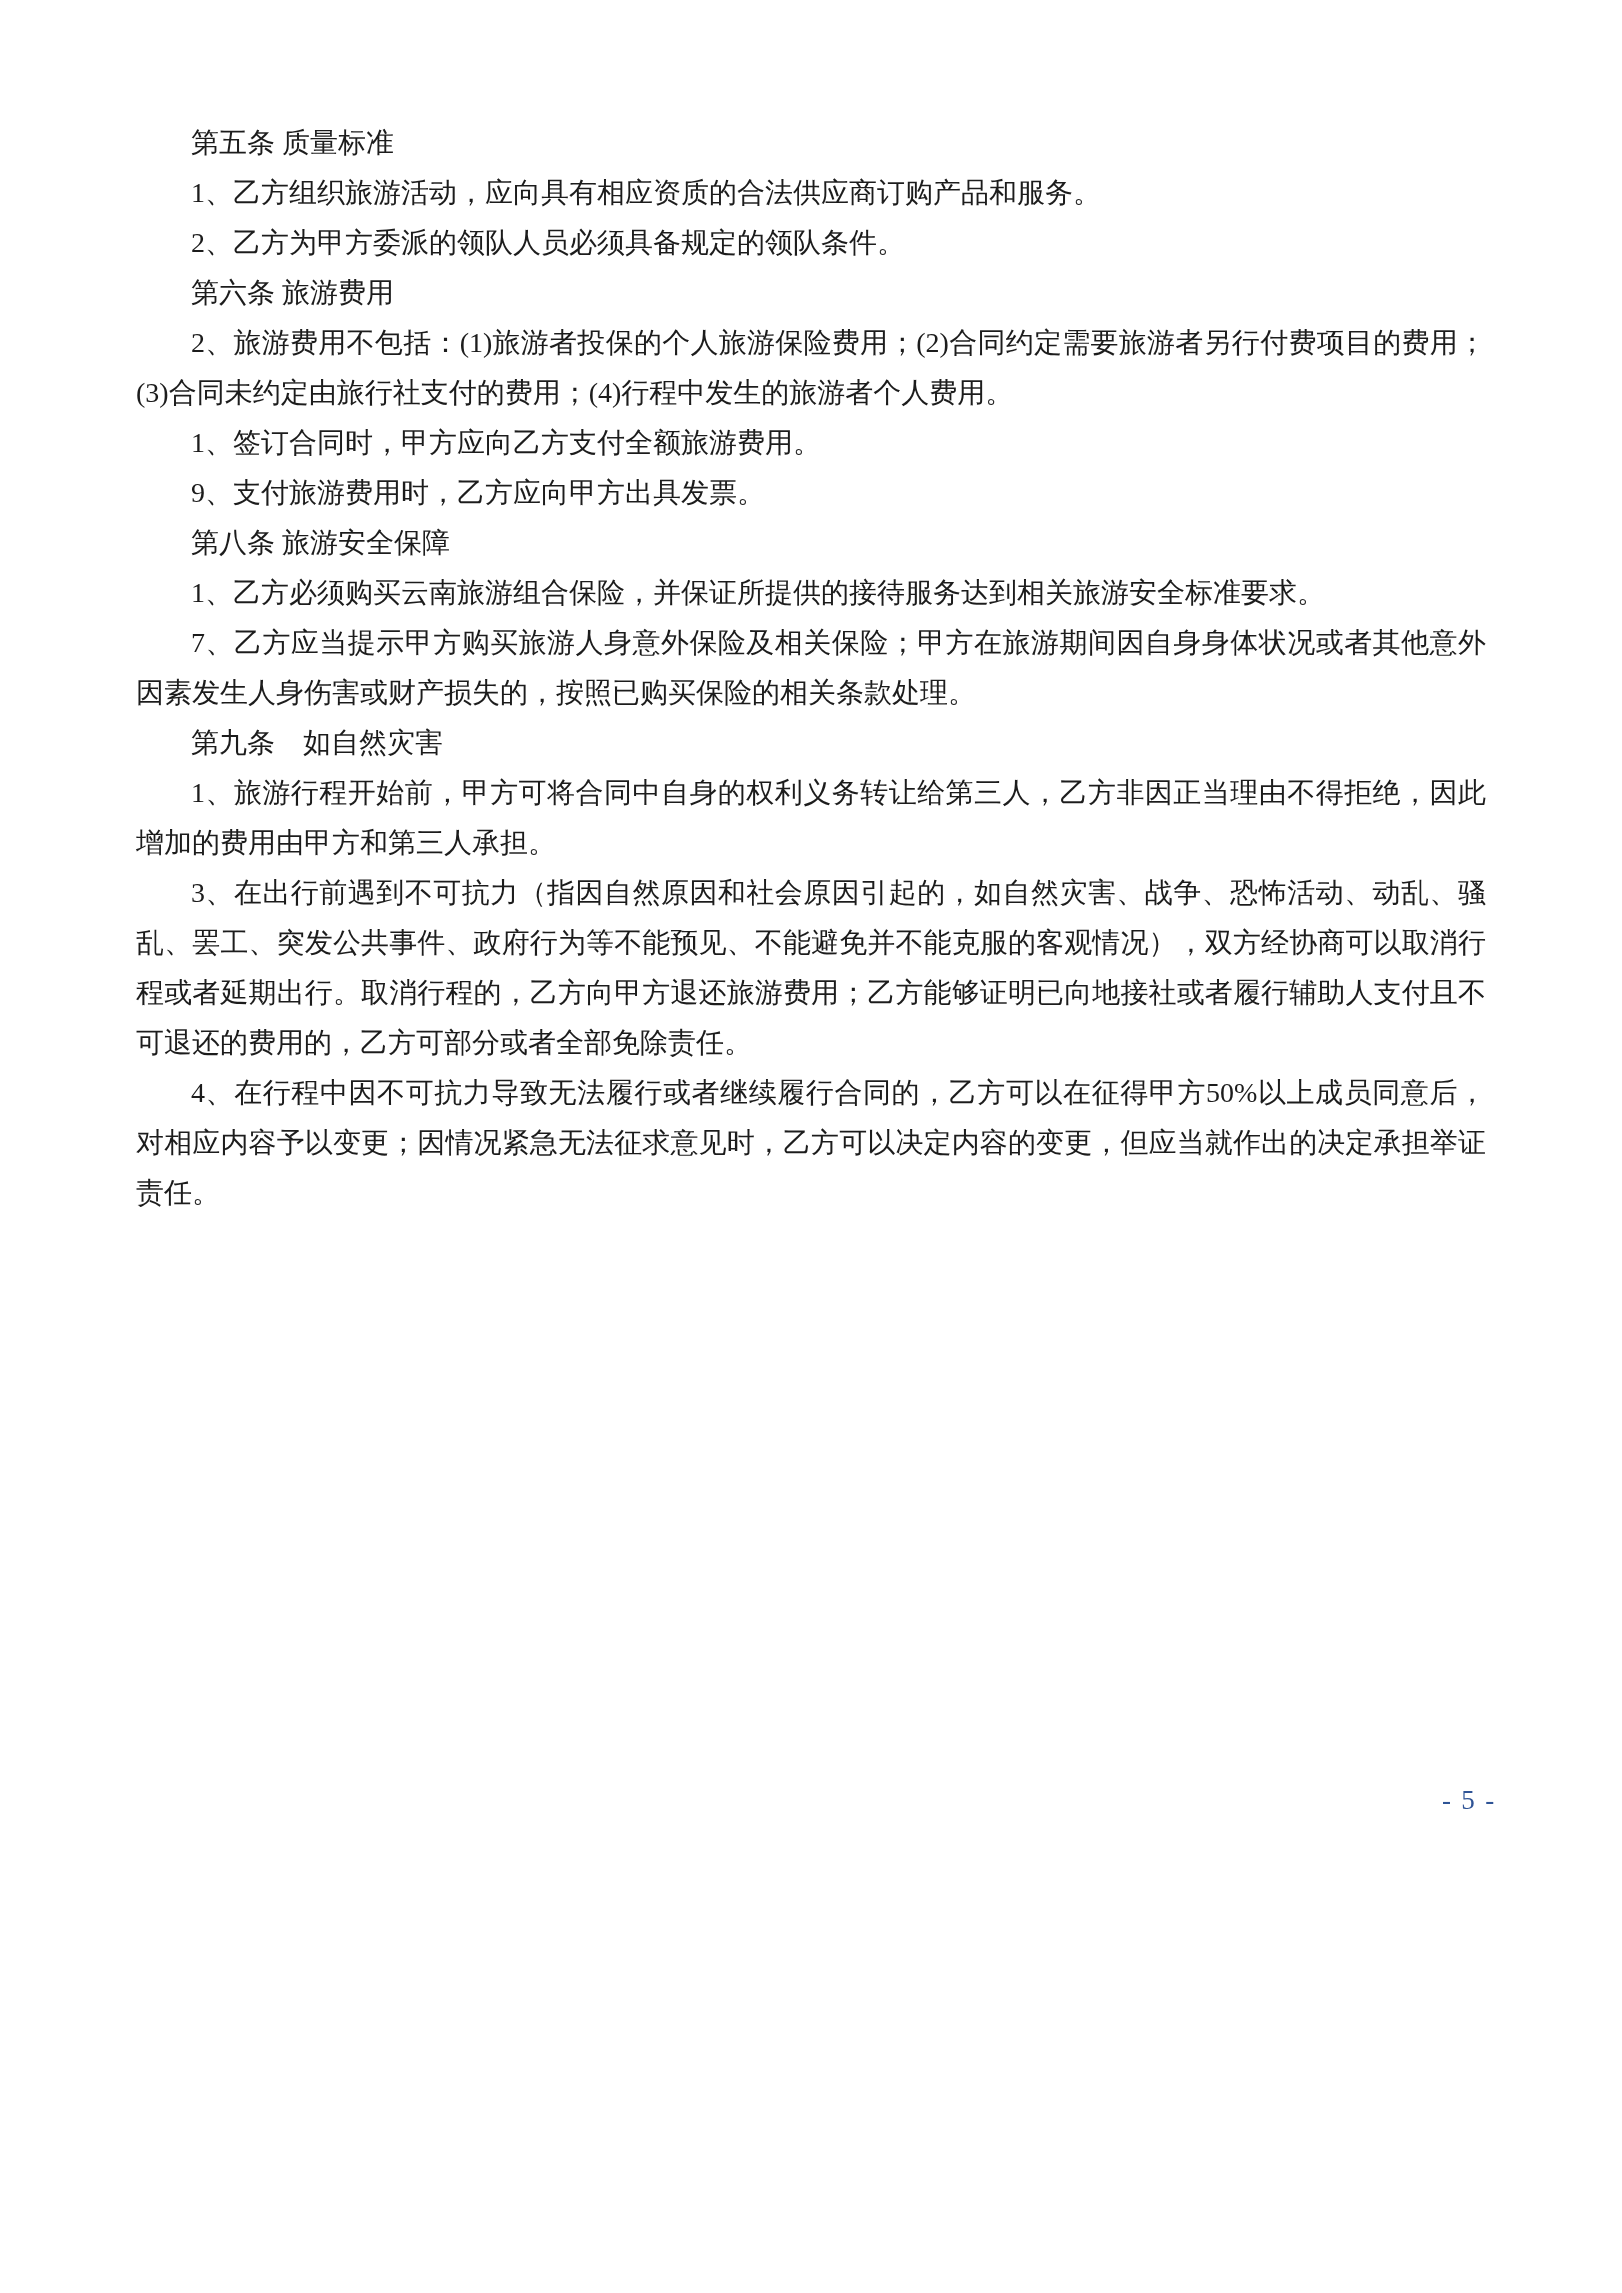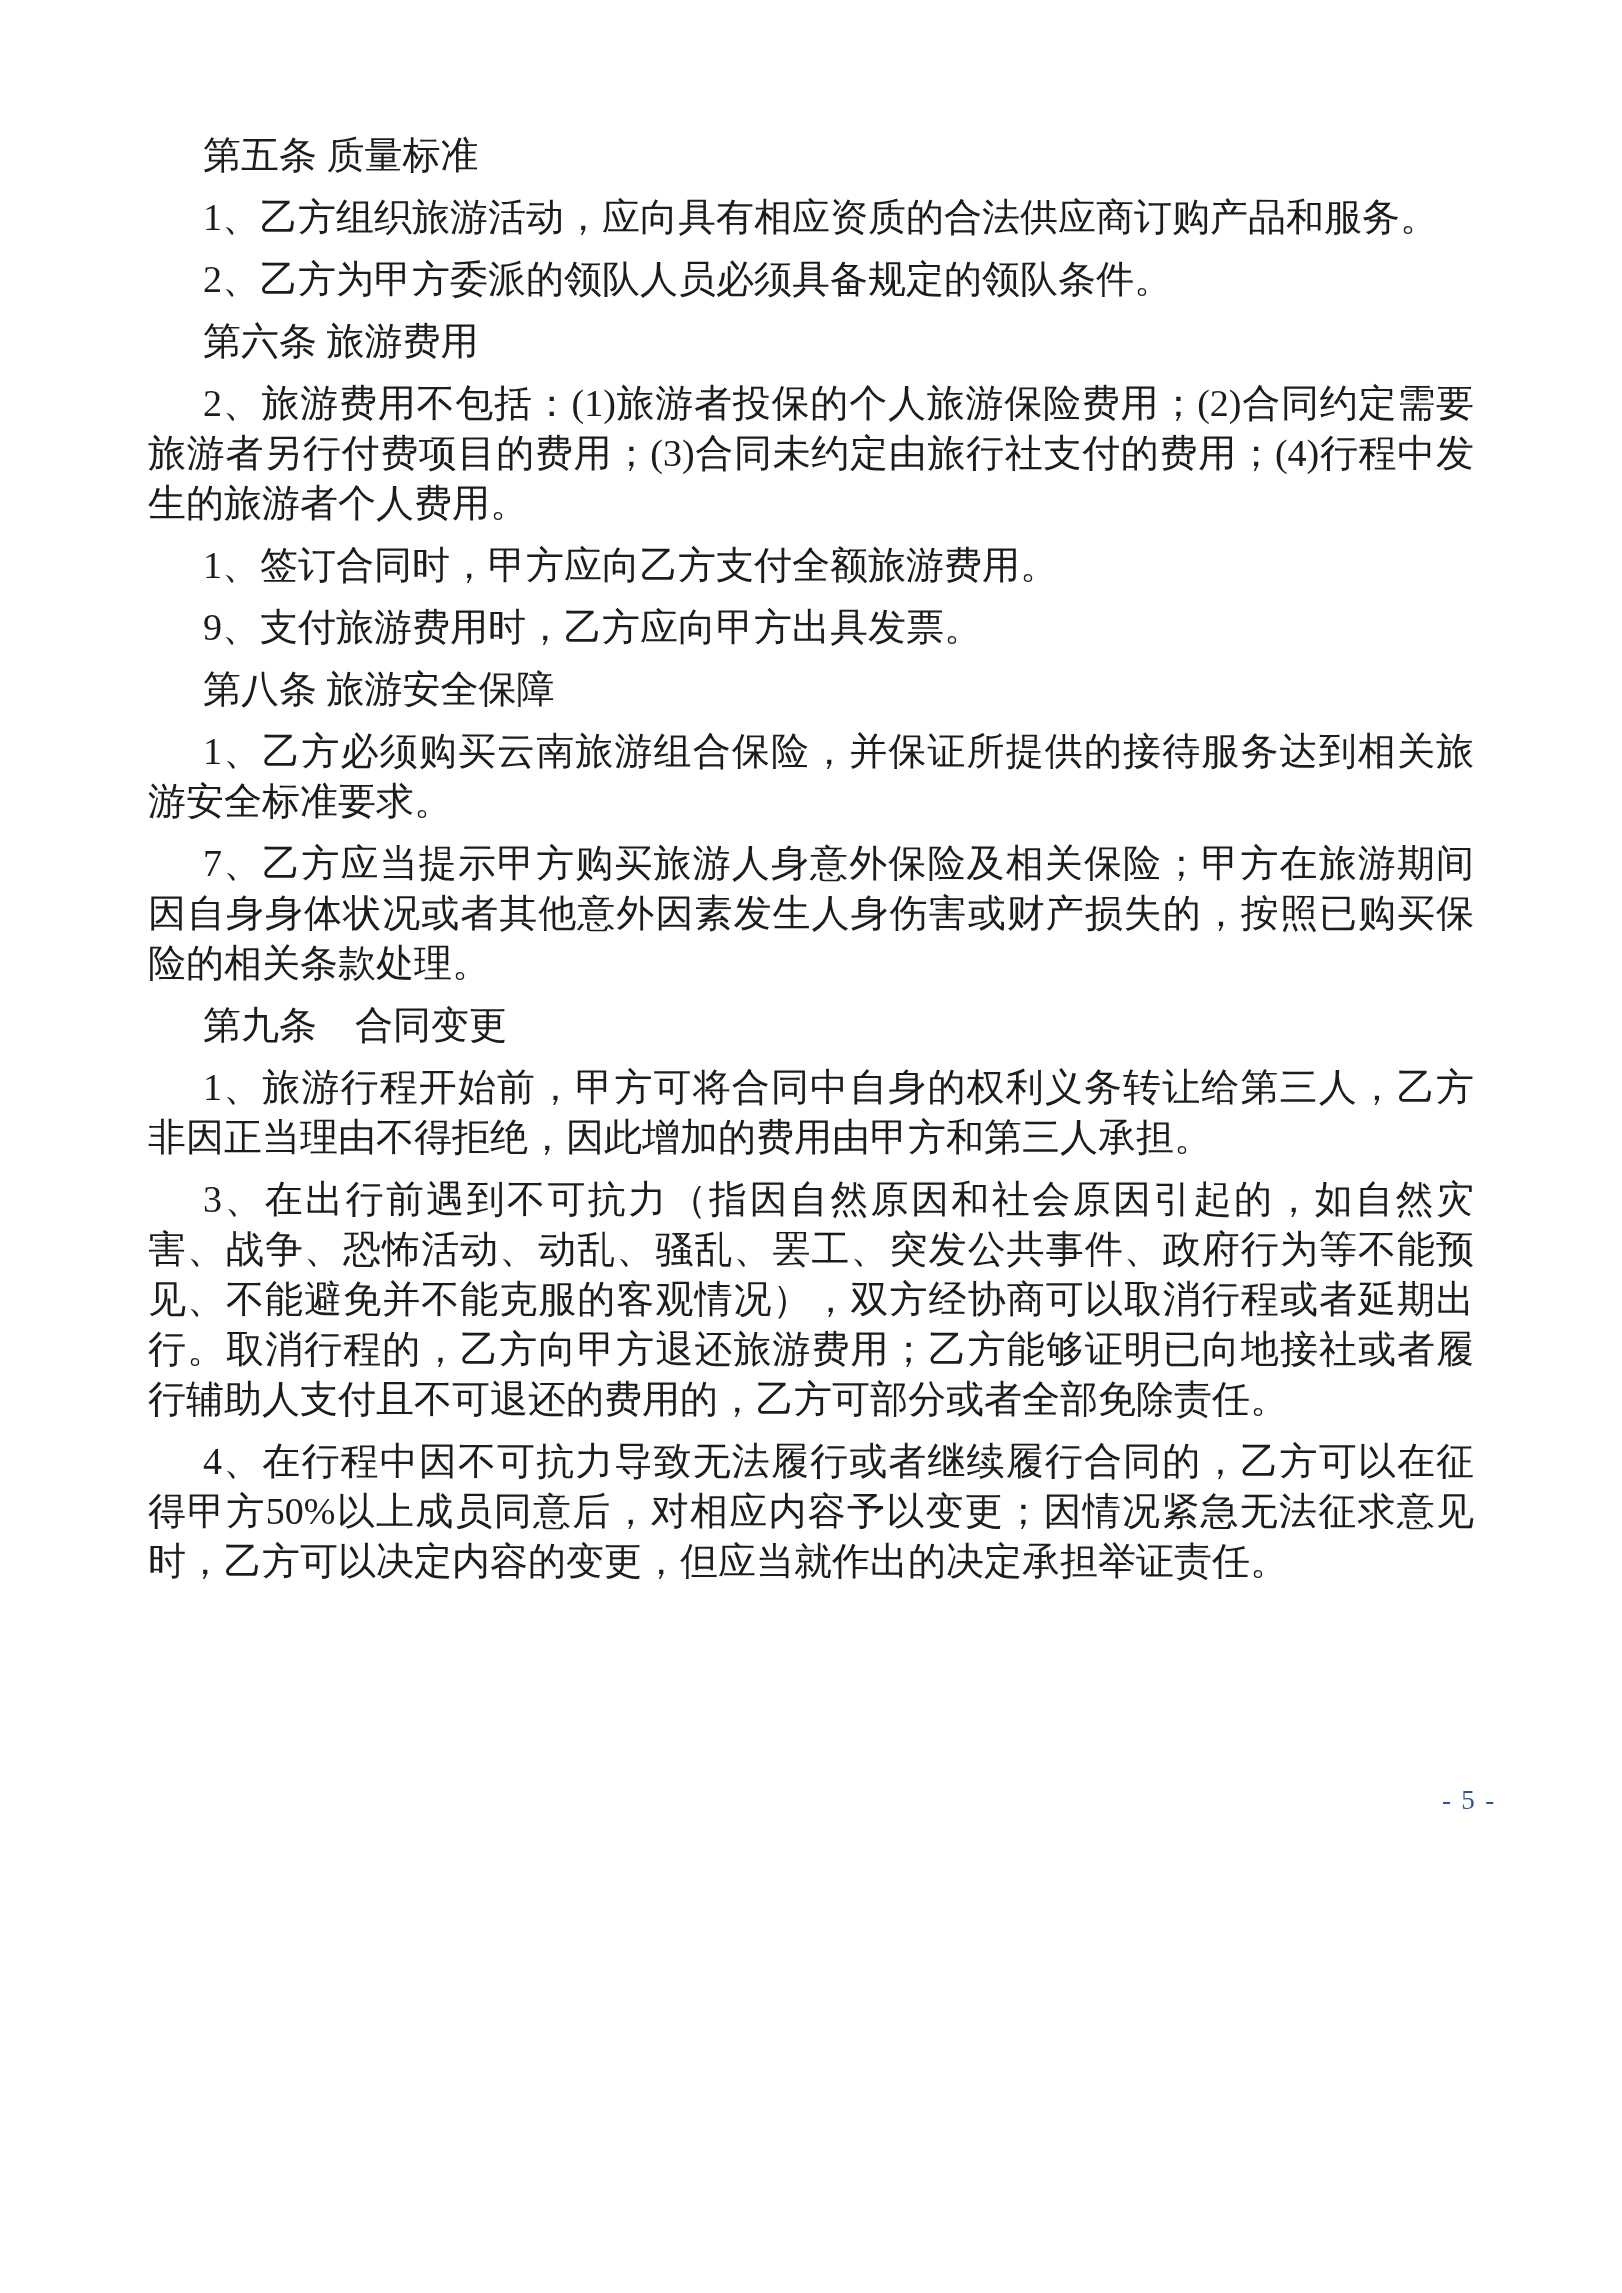--- a/index.html
+++ b/index.html
@@ -15,23 +15,23 @@
     overflow: hidden;
     font-family: "Liberation Serif", "DejaVu Serif", serif;
   }
   .content {
     position: absolute;
     left: 136px;
     top: 118px;
     width: 1350px;
   }
   p.para {
-    margin: 12px;
+    margin: 0;
     padding: 0;
-    font-size: 38px;
+    font-size: 28px;
     line-height: 50px;
     color: #1c1c1c;
     text-align: justify;
     text-justify: inter-ideograph;
     text-indent: 55px;
     word-break: break-all;
     font-weight: 400;
   }
   .footer {
     position: absolute;
@@ -52,21 +52,21 @@
     <p class="para">第五条 质量标准</p>
     <p class="para">1、乙方组织旅游活动，应向具有相应资质的合法供应商订购产品和服务。</p>
     <p class="para">2、乙方为甲方委派的领队人员必须具备规定的领队条件。</p>
     <p class="para">第六条 旅游费用</p>
     <p class="para">2、旅游费用不包括：(1)旅游者投保的个人旅游保险费用；(2)合同约定需要旅游者另行付费项目的费用；(3)合同未约定由旅行社支付的费用；(4)行程中发生的旅游者个人费用。</p>
     <p class="para">1、签订合同时，甲方应向乙方支付全额旅游费用。</p>
     <p class="para">9、支付旅游费用时，乙方应向甲方出具发票。</p>
     <p class="para">第八条 旅游安全保障</p>
     <p class="para">1、乙方必须购买云南旅游组合保险，并保证所提供的接待服务达到相关旅游安全标准要求。</p>
     <p class="para">7、乙方应当提示甲方购买旅游人身意外保险及相关保险；甲方在旅游期间因自身身体状况或者其他意外因素发生人身伤害或财产损失的，按照已购买保险的相关条款处理。</p>
-    <p class="para">第九条　合同变更</p>
+    <p class="para">第九条　如自然灾害</p>
     <p class="para">1、旅游行程开始前，甲方可将合同中自身的权利义务转让给第三人，乙方非因正当理由不得拒绝，因此增加的费用由甲方和第三人承担。</p>
     <p class="para">3、在出行前遇到不可抗力（指因自然原因和社会原因引起的，如自然灾害、战争、恐怖活动、动乱、骚乱、罢工、突发公共事件、政府行为等不能预见、不能避免并不能克服的客观情况），双方经协商可以取消行程或者延期出行。取消行程的，乙方向甲方退还旅游费用；乙方能够证明已向地接社或者履行辅助人支付且不可退还的费用的，乙方可部分或者全部免除责任。</p>
     <p class="para">4、在行程中因不可抗力导致无法履行或者继续履行合同的，乙方可以在征得甲方50%以上成员同意后，对相应内容予以变更；因情况紧急无法征求意见时，乙方可以决定内容的变更，但应当就作出的决定承担举证责任。</p>
   </div>
 
   <div class="footer">- 5 -</div>
 </div>
 
 
 </body></html>

